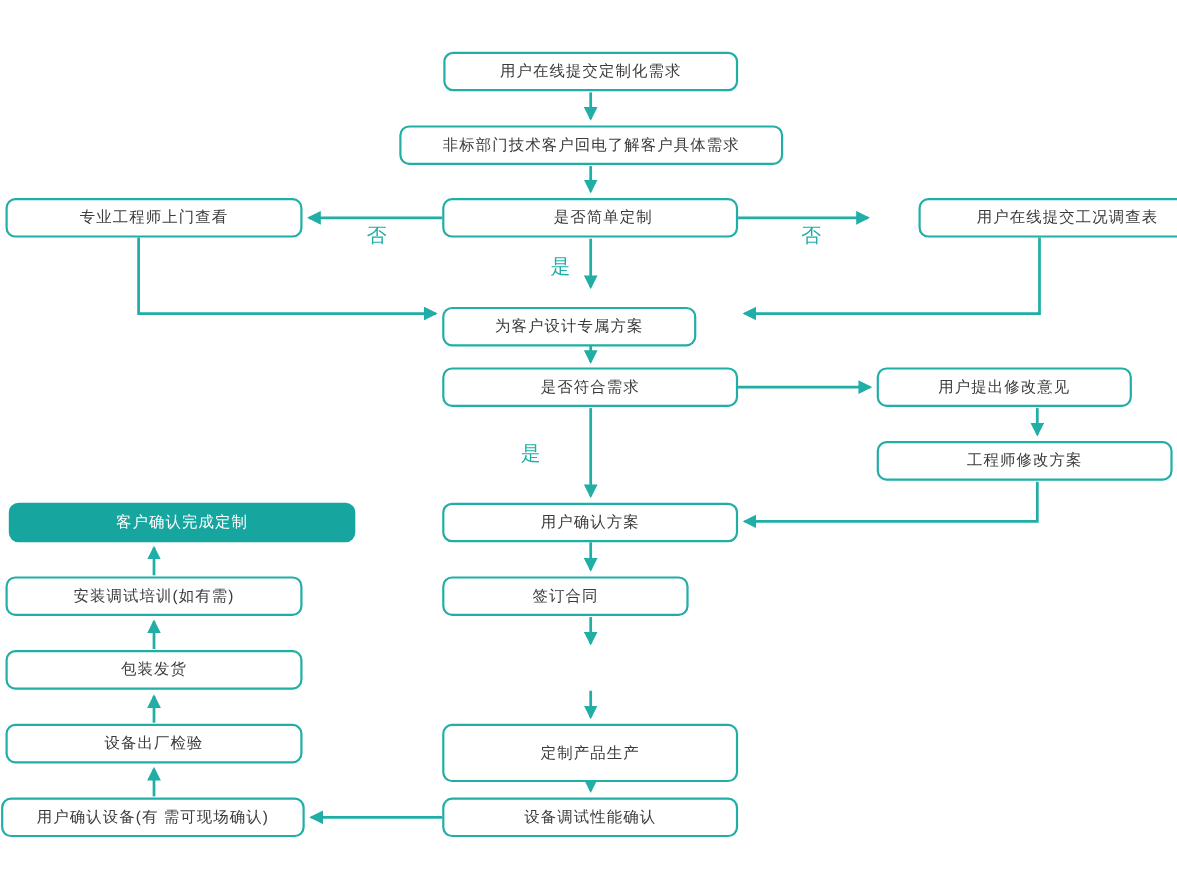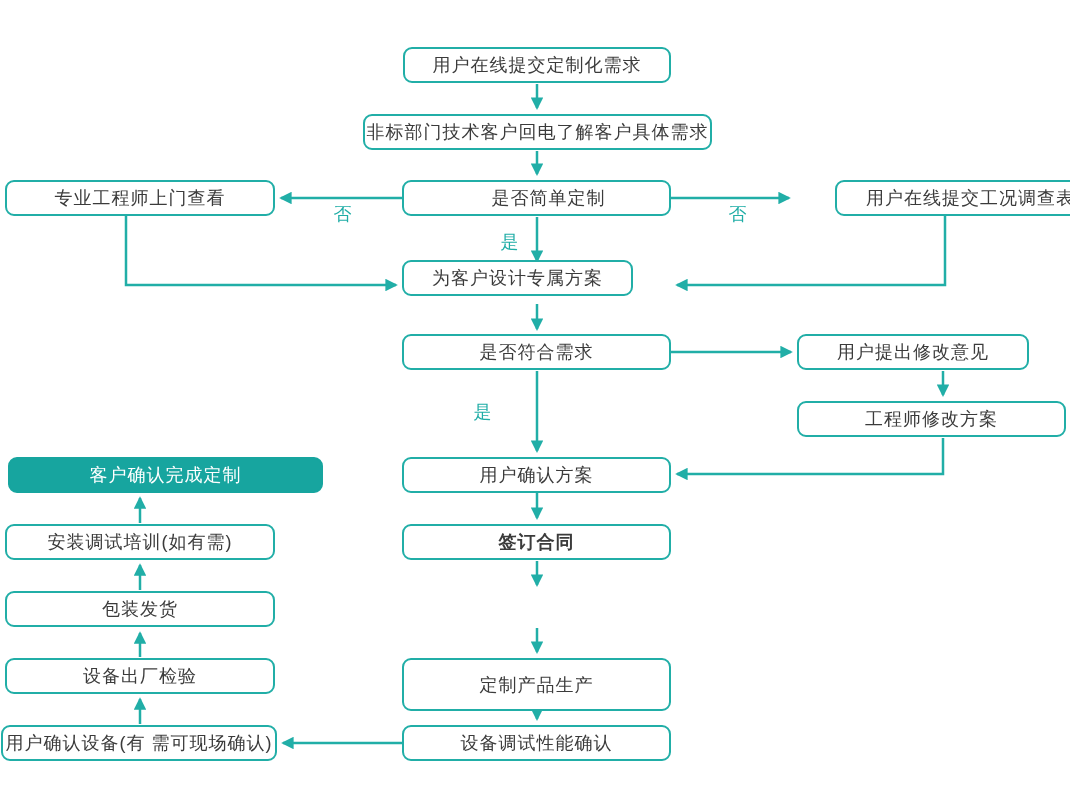--- a/index.html
+++ b/index.html
@@ -19,21 +19,21 @@
   }
   .node {
     position: absolute;
     box-sizing: border-box;
     display: flex;
     align-items: center;
     justify-content: center;
     background: #ffffff;
     border: 2.5px solid #21aea7;
     border-radius: 9px;
-    font-size: 18px;
+    font-size: 14px;
     letter-spacing: 1px;
     color: #3b3b3b;
     z-index: 2;
     white-space: nowrap;
     text-align: right;
   }
   .node.filled {
     background: #17a59f;
     border-color: #17a59f;
     color: #ffffff;
@@ -79,24 +79,24 @@
       <path d="M140 724 L140 699" marker-end="url(#arrow)"></path>
       <path d="M140 657 L140 633" marker-end="url(#arrow)"></path>
       <path d="M140 590 L140 565" marker-end="url(#arrow)"></path>
       <path d="M140 523 L140 498" marker-end="url(#arrow)"></path>
     </g>
   </svg>
 
   <div class="node" style="left:403px; top:47px;  width:268px; height:36px;">用户在线提交定制化需求</div>
   <div class="node" style="left:363px; top:114px; width:349px; height:36px;">非标部门技术客户回电了解客户具体需求</div>
   <div class="node" style="left:402px; top:180px; width:269px; height:36px;padding-left:24px;">是否简单定制</div>
-  <div class="node" style="left:402px; top:260px; width:231px; height:36px;">为客户设计专属方案</div>
+  <div class="node" style="left:402px; top:279px; width:231px; height:36px;">为客户设计专属方案</div>
   <div class="node" style="left:402px; top:334px; width:269px; height:36px;">是否符合需求</div>
   <div class="node" style="left:402px; top:457px; width:269px; height:36px;">用户确认方案</div>
-  <div class="node" style="left:402px; top:524px; width:269px; height:36px;font-weight:bold;">签订合同</div>
+  <div class="node" style="left:402px; top:524px; width:224px; height:36px;">签订合同</div>
   <div class="node" style="left:402px; top:658px; width:269px; height:53px;">定制产品生产</div>
   <div class="node" style="left:402px; top:725px; width:269px; height:36px;">设备调试性能确认</div>
 
   <div class="node" style="left:5px;   top:180px; width:270px; height:36px;">专业工程师上门查看</div>
   <div class="node" style="left:835px; top:180px; width:271px; height:36px;">用户在线提交工况调查表</div>
 
   <div class="node" style="left:797px; top:334px; width:232px; height:36px;">用户提出修改意见</div>
   <div class="node" style="left:797px; top:401px; width:269px; height:36px;">工程师修改方案</div>
 
   <div class="node filled" style="left:8px; top:457px; width:315px; height:36px;">客户确认完成定制</div>

